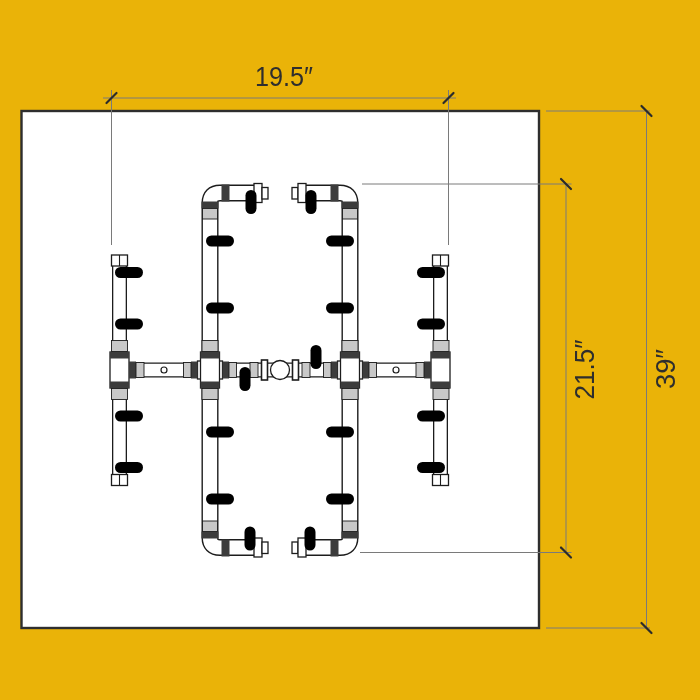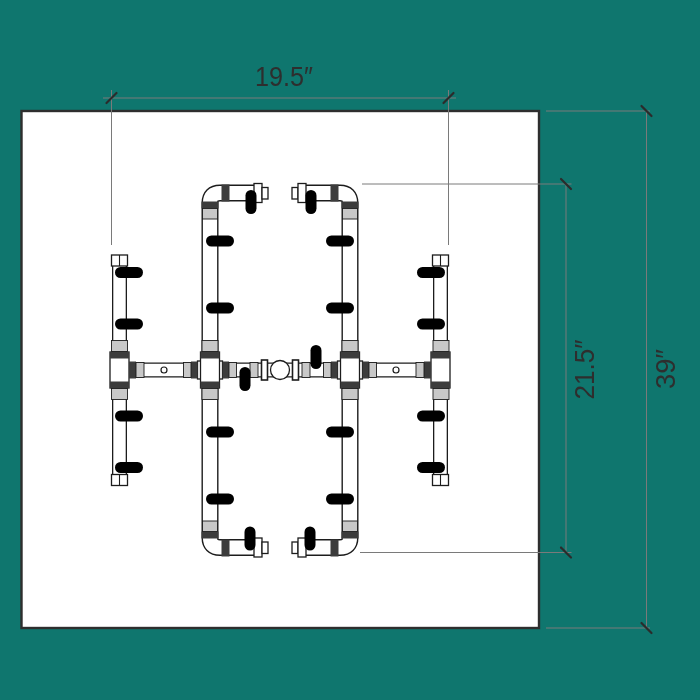--- a/index.html
+++ b/index.html
@@ -1,21 +1,21 @@
 <!DOCTYPE html>
 <html style="--linework: #1c1c1c; --square: #2e2e2e; --dimension-lines: #7a7a7a; --ticks: #2b2b2b; --text: #2e2e2e; --watermark: #c6c6c6; --collar-fill: #c8c8c8; --socket-fill: #3c3c3c;"><head>
 <meta charset="utf-8">
 <style>
   :root{
     --linework:#1c1c1c; --square:#2e2e2e; --dimension-lines:#7a7a7a;
     --ticks:#2b2b2b; --text:#2e2e2e; --watermark:#c6c6c6;
     --collar-fill:#c8c8c8; --socket-fill:#3c3c3c;
   }
   html,body{margin:0;padding:0;background:#fff;}
-  .stage{width:700px;height:700px;background:#0f766e;position:relative;overflow:hidden;}
+  .stage{width:700px;height:700px;background:#eab308;position:relative;overflow:hidden;}
   svg text{font-family:"Liberation Sans", sans-serif;}
   .dimtext{font-size:28px;fill:var(--text);}
   .wm{font-size:48px;fill:none;stroke:var(--watermark);stroke-width:1.3px;}
   .sq{fill:#ffffff;stroke:var(--square);stroke-width:2.4;}
   .dim{stroke:var(--dimension-lines);stroke-width:1;fill:none;}
   .tick{stroke:var(--ticks);stroke-width:2.2;stroke-linecap:round;}
   .pk{stroke:var(--linework);fill:none;}
   .pw{stroke:#ffffff;fill:none;}
   .fit{fill:#ffffff;stroke:var(--linework);stroke-width:1.3;}
   .fit2{fill:#ffffff;stroke:var(--linework);stroke-width:1.6;}

